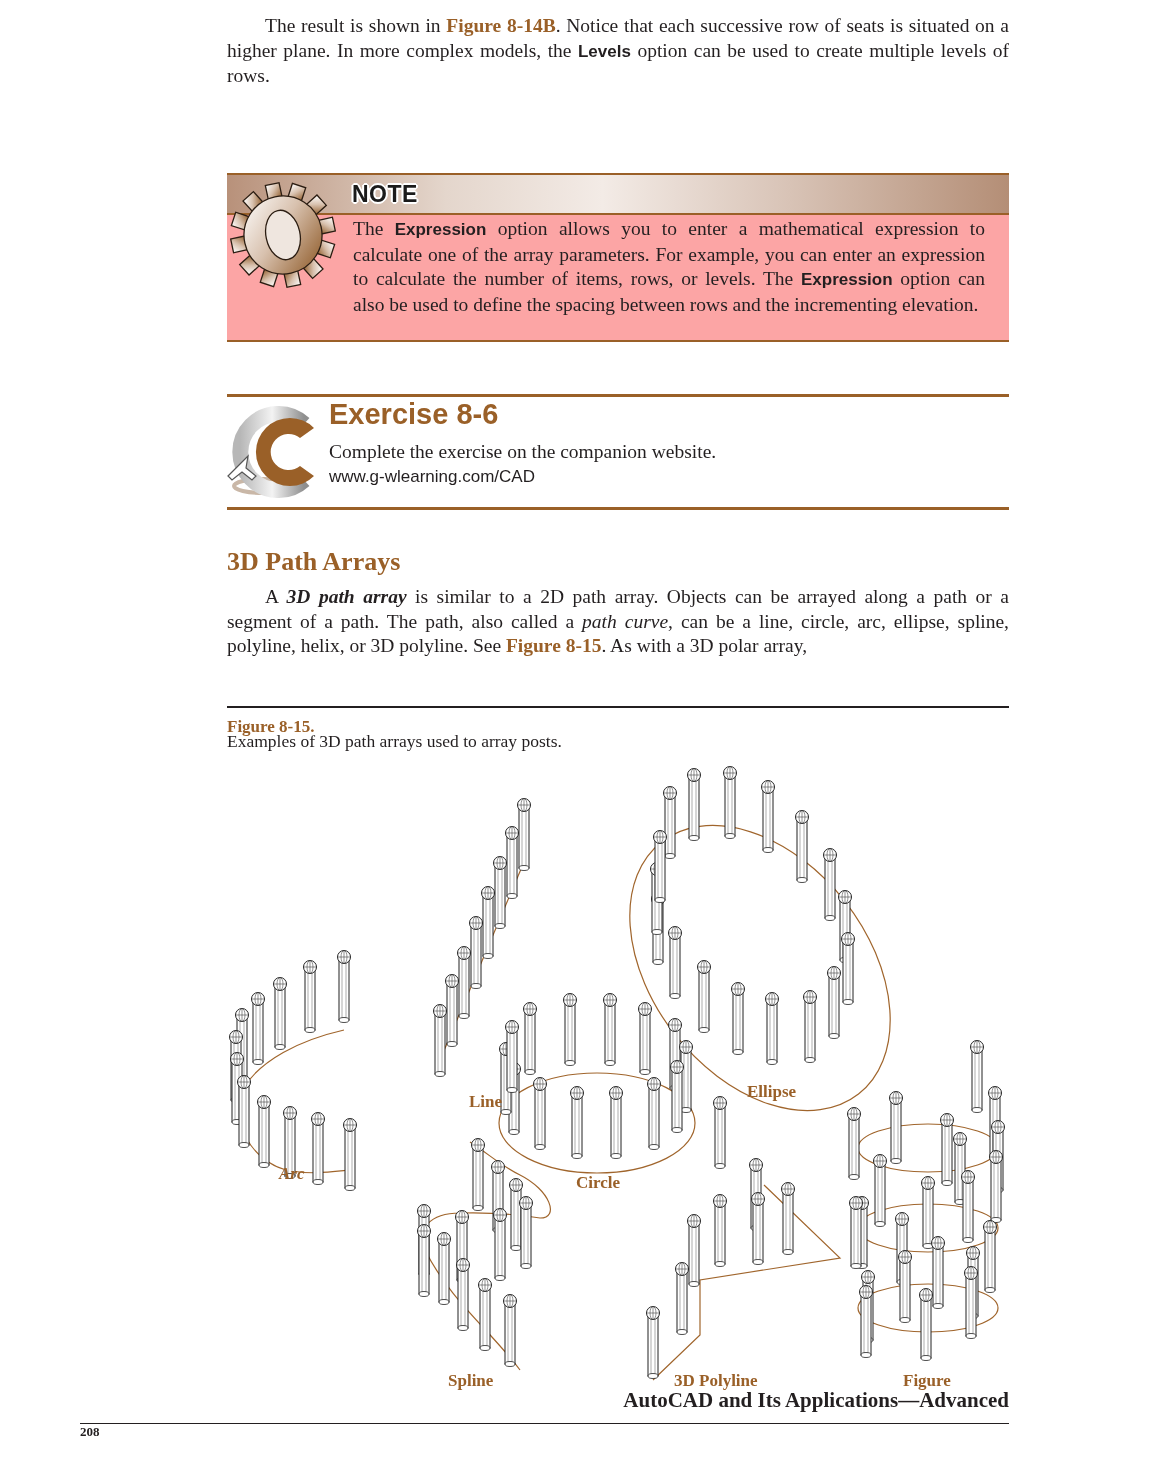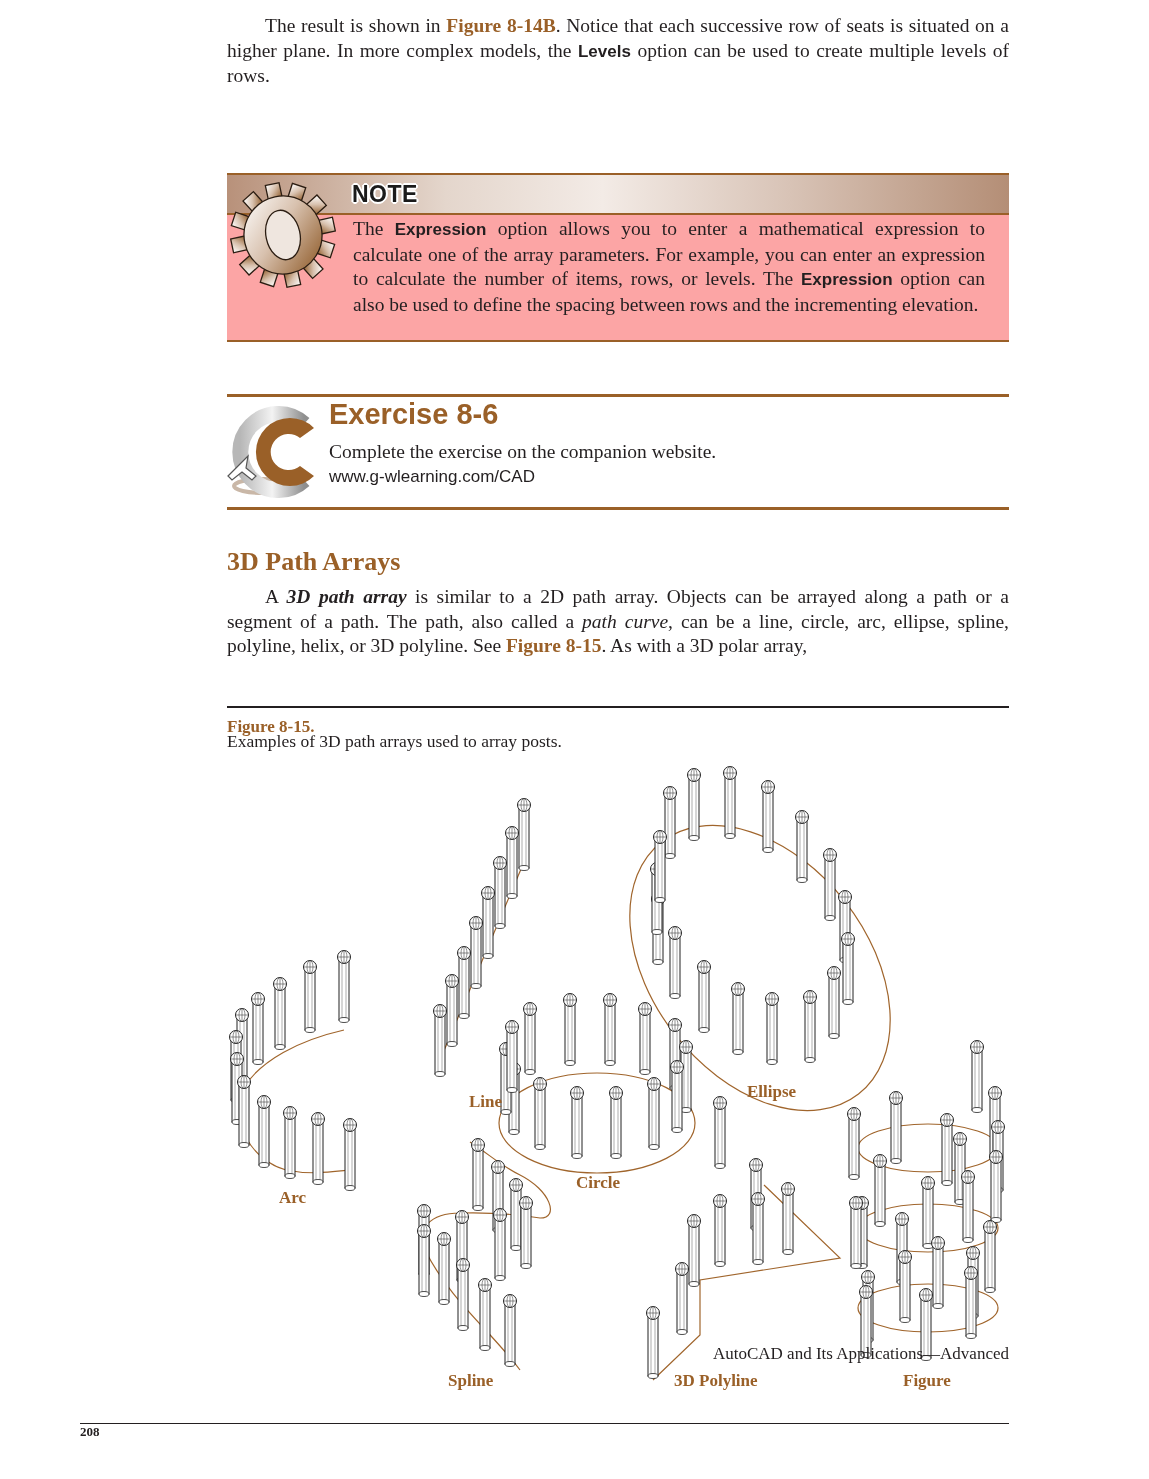--- a/index.html
+++ b/index.html
@@ -38,21 +38,21 @@
 
   #fig-rule { position:absolute; left:227px; top:706px; width:782px; height:2px; background:#231f20; }
   #fig-num { position:absolute; left:227px; top:710px; font-size:17px; font-weight:bold; color:#9a6028;margin-top:7px; }
   #fig-cap { position:absolute; left:227px; top:731px; font-size:17.5px; }
 
   #figure { position:absolute; left:220px; top:760px; width:800px; height:640px; }
   .fig-label { position:absolute; font-size:17px; font-weight:bold; color:#9a6028; }
 
   #footer-rule { position:absolute; left:80px; top:1423px; width:929px; height:1px; background:#231f20; }
   #page-num { position:absolute; left:80px; top:1424px; font-size:13px; font-weight:bold; }
-  #running-title { position:absolute; right:140px; top:1344px; font-size:17px; }
+  #running-title { position:absolute; right:140px; top:1388px; font-size:21px;font-weight:bold; }
 </style>
 </head>
 <body>
 
 <p id="intro" class="body-text indent" style="margin:0;"><span>The result is shown in </span><span class="accent">Figure 8-14B</span><span>. Notice that each successive row of seats is situated on a higher plane. In more complex models, the </span><span class="sans-b">Levels</span><span> option can be used to create multiple levels of rows.</span></p>
 
 <div id="note">
   <div id="note-header">
     <span id="note-title">NOTE</span>
   </div>
@@ -252,21 +252,21 @@
         <use href="#post" x="682" y="462"></use>
       <use href="#post" x="718" y="486"></use>
         <use href="#post" x="648" y="520"></use>
         <use href="#post" x="685" y="500"></use>
       <use href="#post" x="753" y="496"></use>
         <use href="#post" x="646" y="535"></use>
         <use href="#post" x="706" y="538"></use>
       <use href="#post" x="751" y="516"></use>
     </g>
   </svg>
-  <div class="fig-label" style="left:59px; top:428px;">Arc</div>
+  <div class="fig-label" style="left:59px; top:404px;font-style:italic;">Arc</div>
   <div class="fig-label" style="left:201px; top:332px;margin-left:48px;">Line</div>
   <div class="fig-label" style="left:527px; top:322px;text-align:right;">Ellipse</div>
   <div class="fig-label" style="left:356px; top:413px;">Circle</div>
   <div class="fig-label" style="left:228px; top:611px;">Spline</div>
   <div class="fig-label" style="left:454px; top:611px;">3D Polyline</div>
   <div class="fig-label" style="left:683px; top:611px;">Figure</div>
 </div>
 
 <div id="footer-rule"></div>
 <div id="page-num">208</div>

